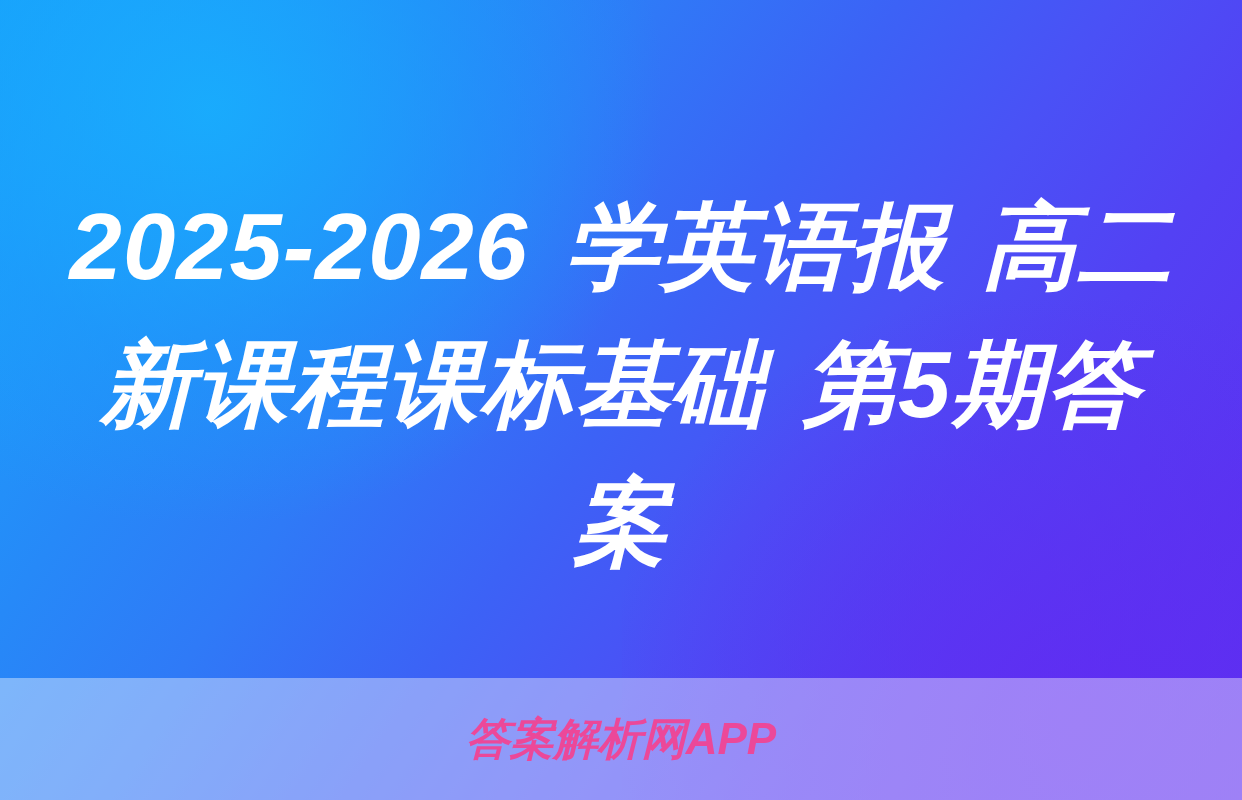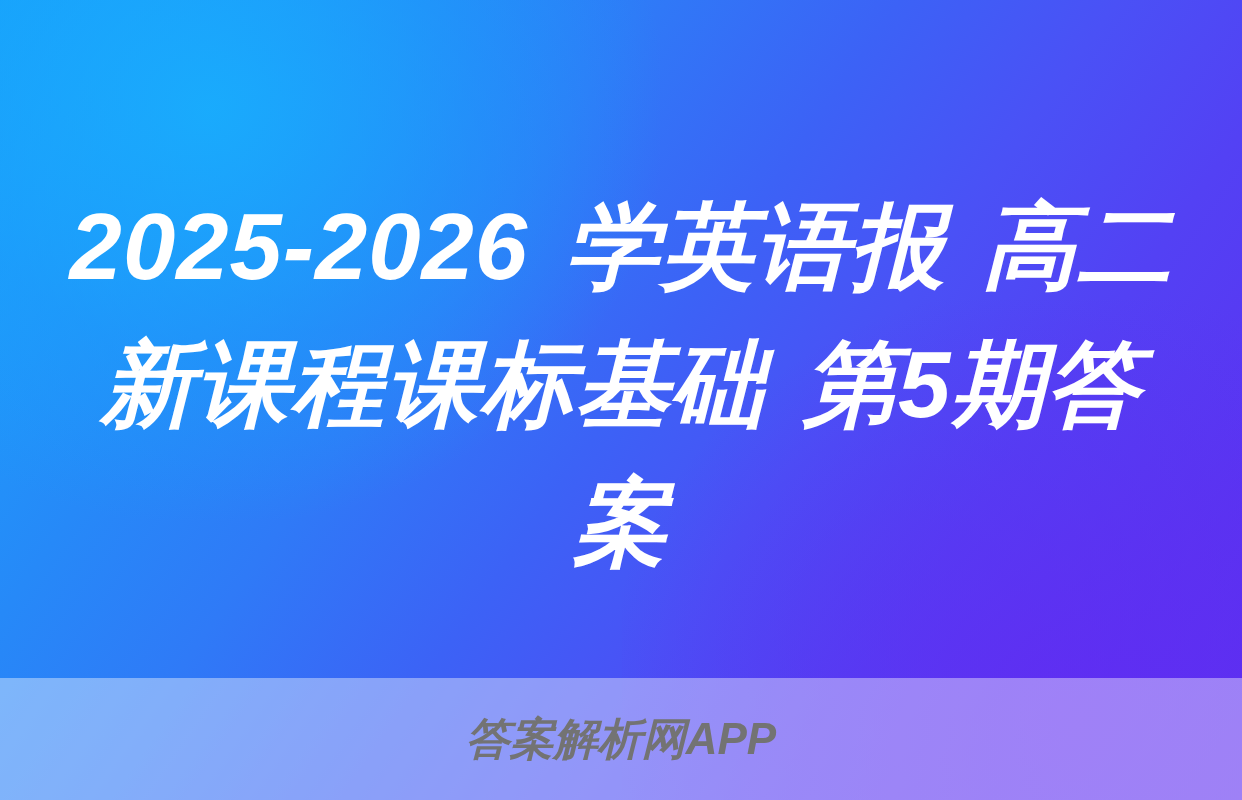--- a/index.html
+++ b/index.html
@@ -90,21 +90,21 @@
     left: 0;
     right: 0;
     top: 678px;
     height: 122px;
     background: rgba(255,255,255,0.40);
     display: flex;
     align-items: center;
     justify-content: center;
   }
   .footer-text {
-    color: #737373;
+    color: #ec4899;
     font-family: "Liberation Sans", "DejaVu Sans", sans-serif;
     font-size: 44px;
     font-weight: 700;
     font-style: italic;
     letter-spacing: 0px;
     line-height: 1;
     white-space: nowrap;
   }
 </style>
 </head>

